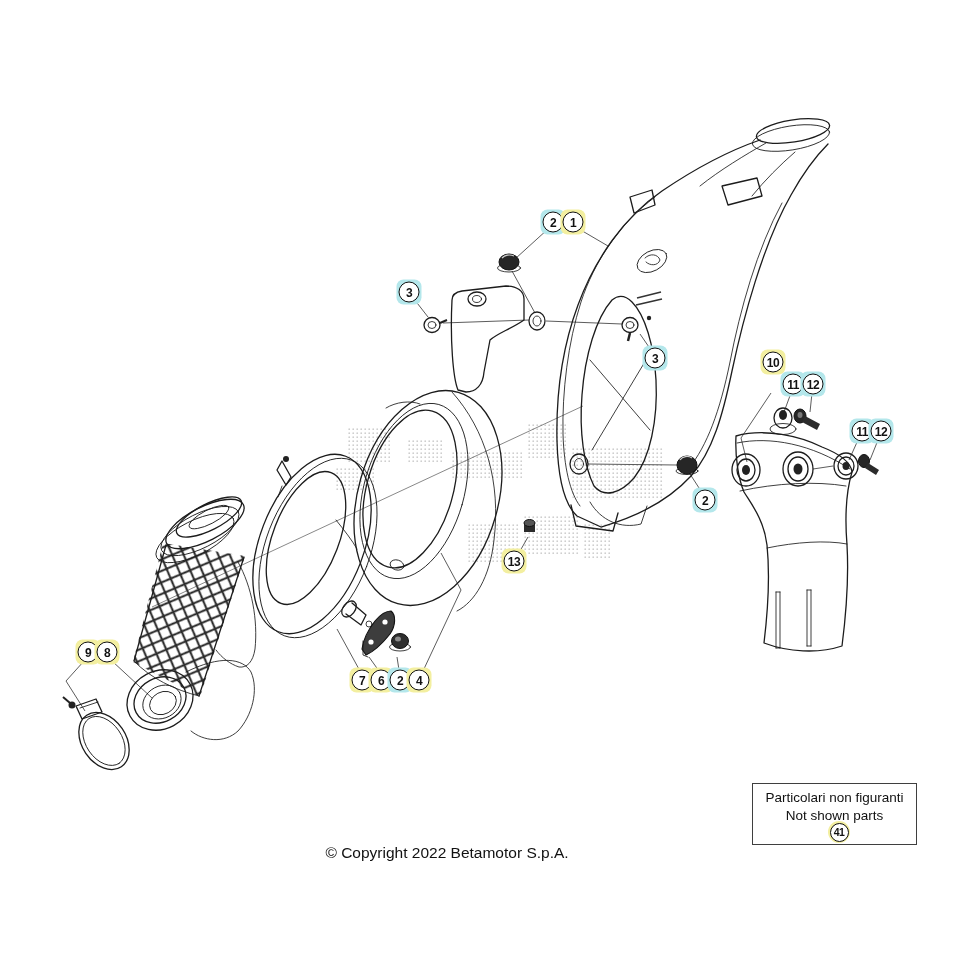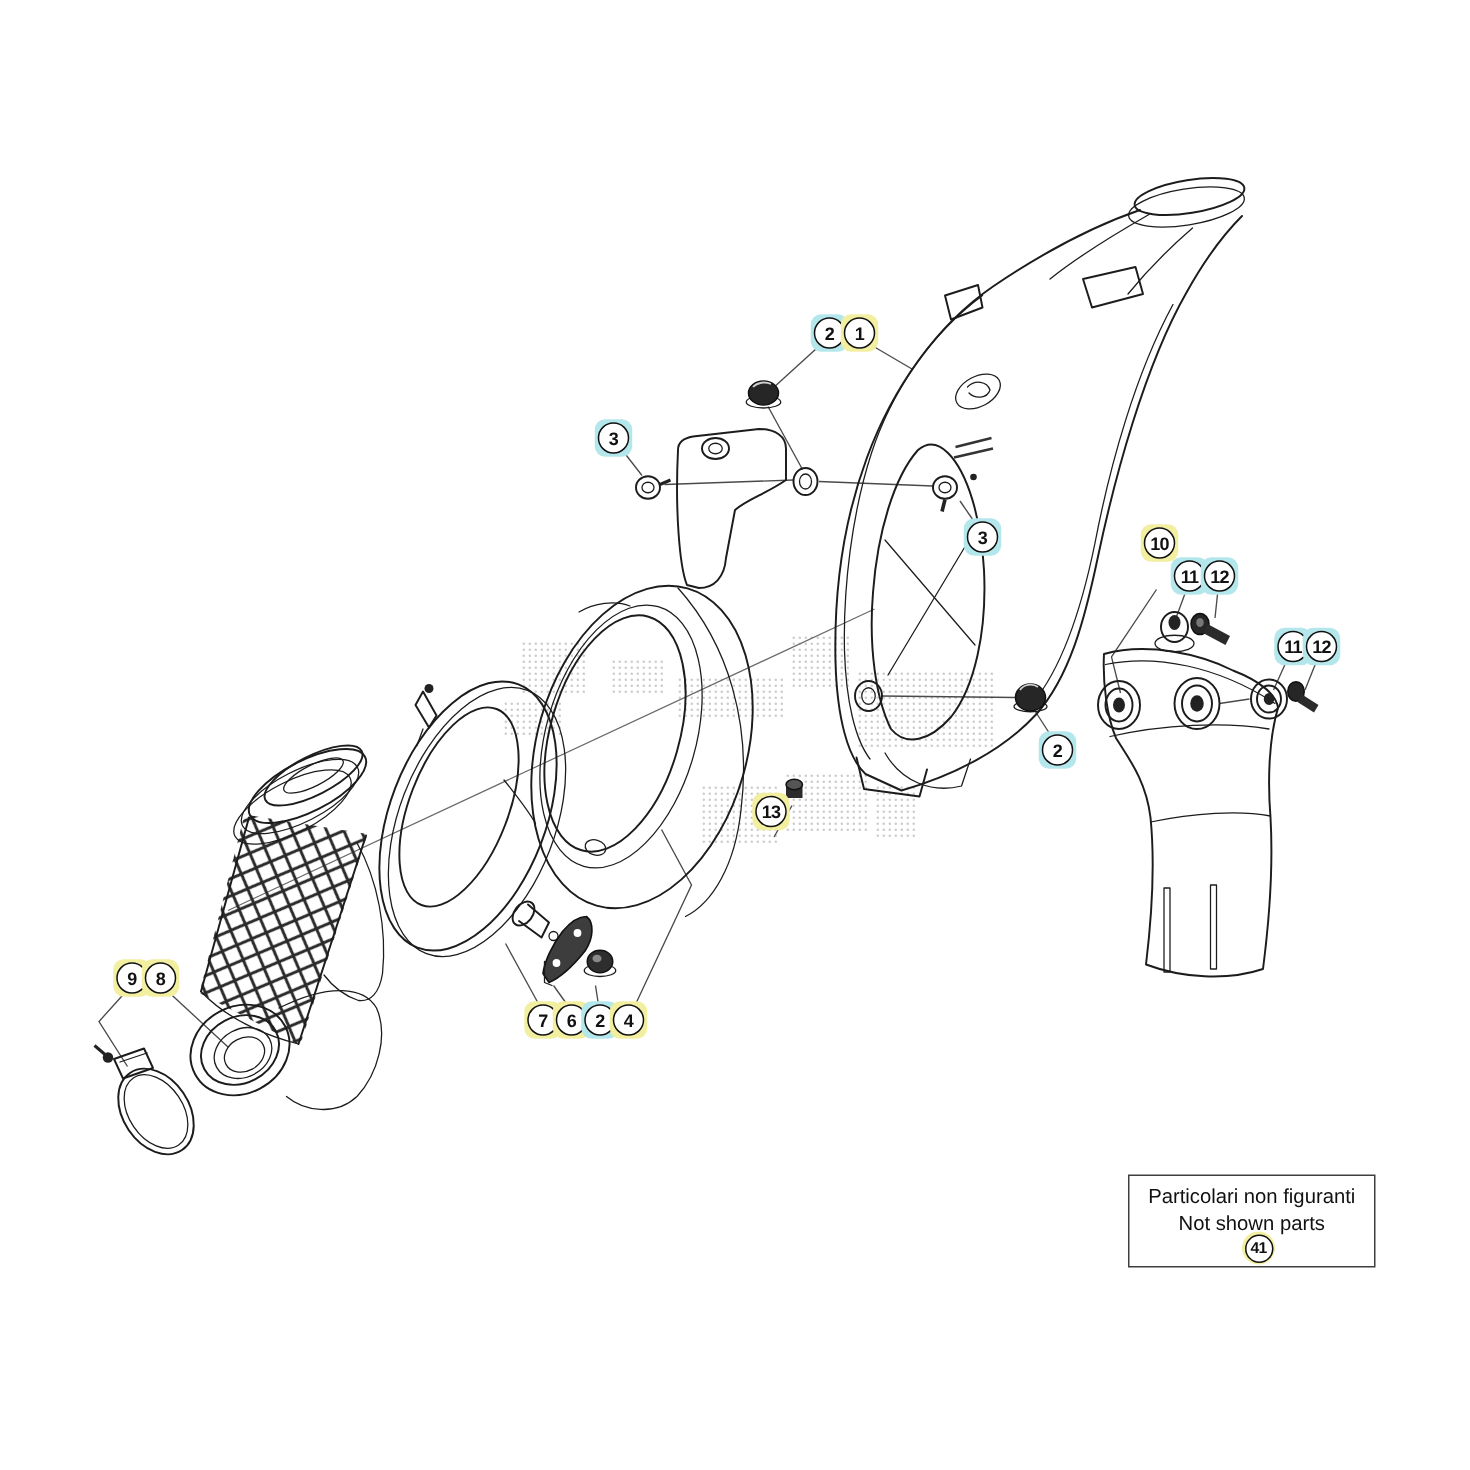--- a/index.html
+++ b/index.html
@@ -276,21 +276,21 @@
     </div>
   <div class="callout cyan" style="left:862px;top:431px;">
       <span class="bubble">11</span>
     </div>
   <div class="callout cyan" style="left:881px;top:431px;">
       <span class="bubble">12</span>
     </div>
   <div class="callout cyan" style="left:705px;top:500px;">
       <span class="bubble">2</span>
     </div>
-  <div class="callout yellow" style="left:514px;top:541px;">
+  <div class="callout yellow" style="left:514px;top:561px;">
       <span class="bubble">13</span>
     </div>
   <div class="callout yellow" style="left:88px;top:652px;">
       <span class="bubble">9</span>
     </div>
   <div class="callout yellow" style="left:107px;top:652px;">
       <span class="bubble">8</span>
     </div>
   <div class="callout yellow" style="left:362px;top:680px;">
       <span class="bubble">7</span>
@@ -306,14 +306,15 @@
     </div>
 
   <div class="note-box">
     <div>Particolari non figuranti</div>
     <div>Not shown parts</div>
   </div>
   <div class="callout small yellow" style="left:839px;top:832px;">
       <span class="bubble">41</span>
     </div>
 
+  <div class="copyright">© Copyright 2022 Betamotor S.p.A.</div>
 
 </div>
 
 </body></html>

